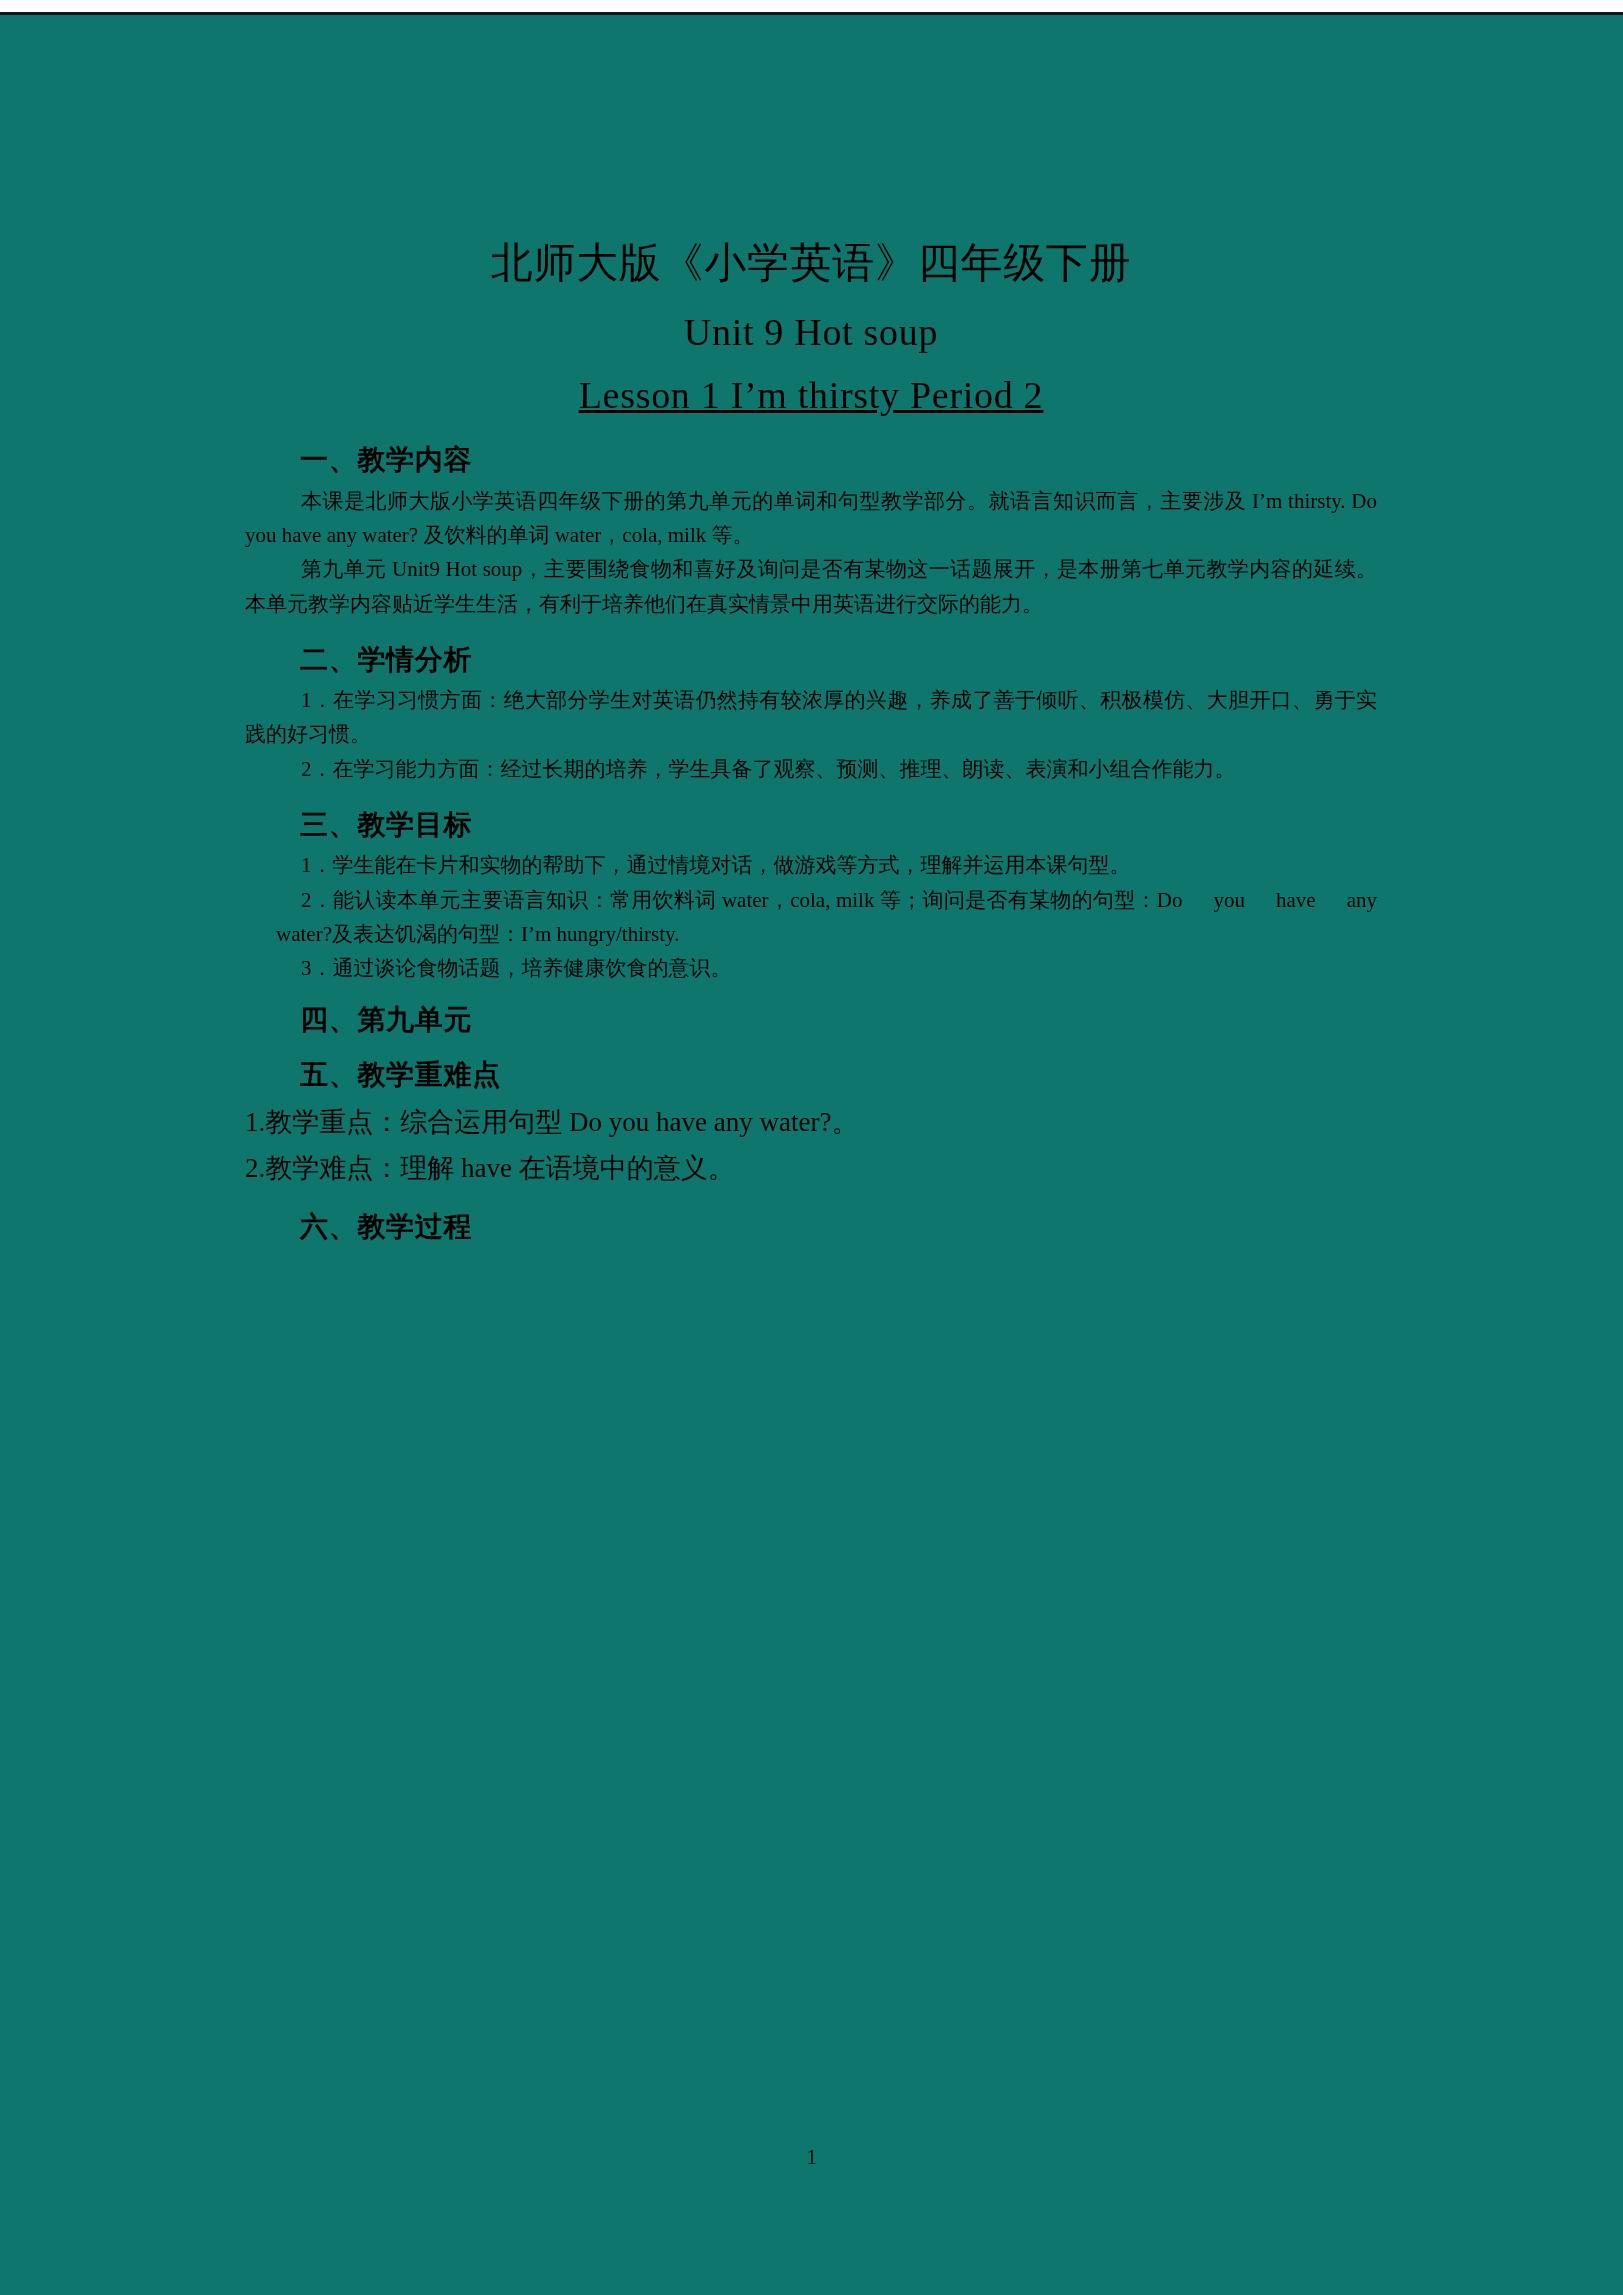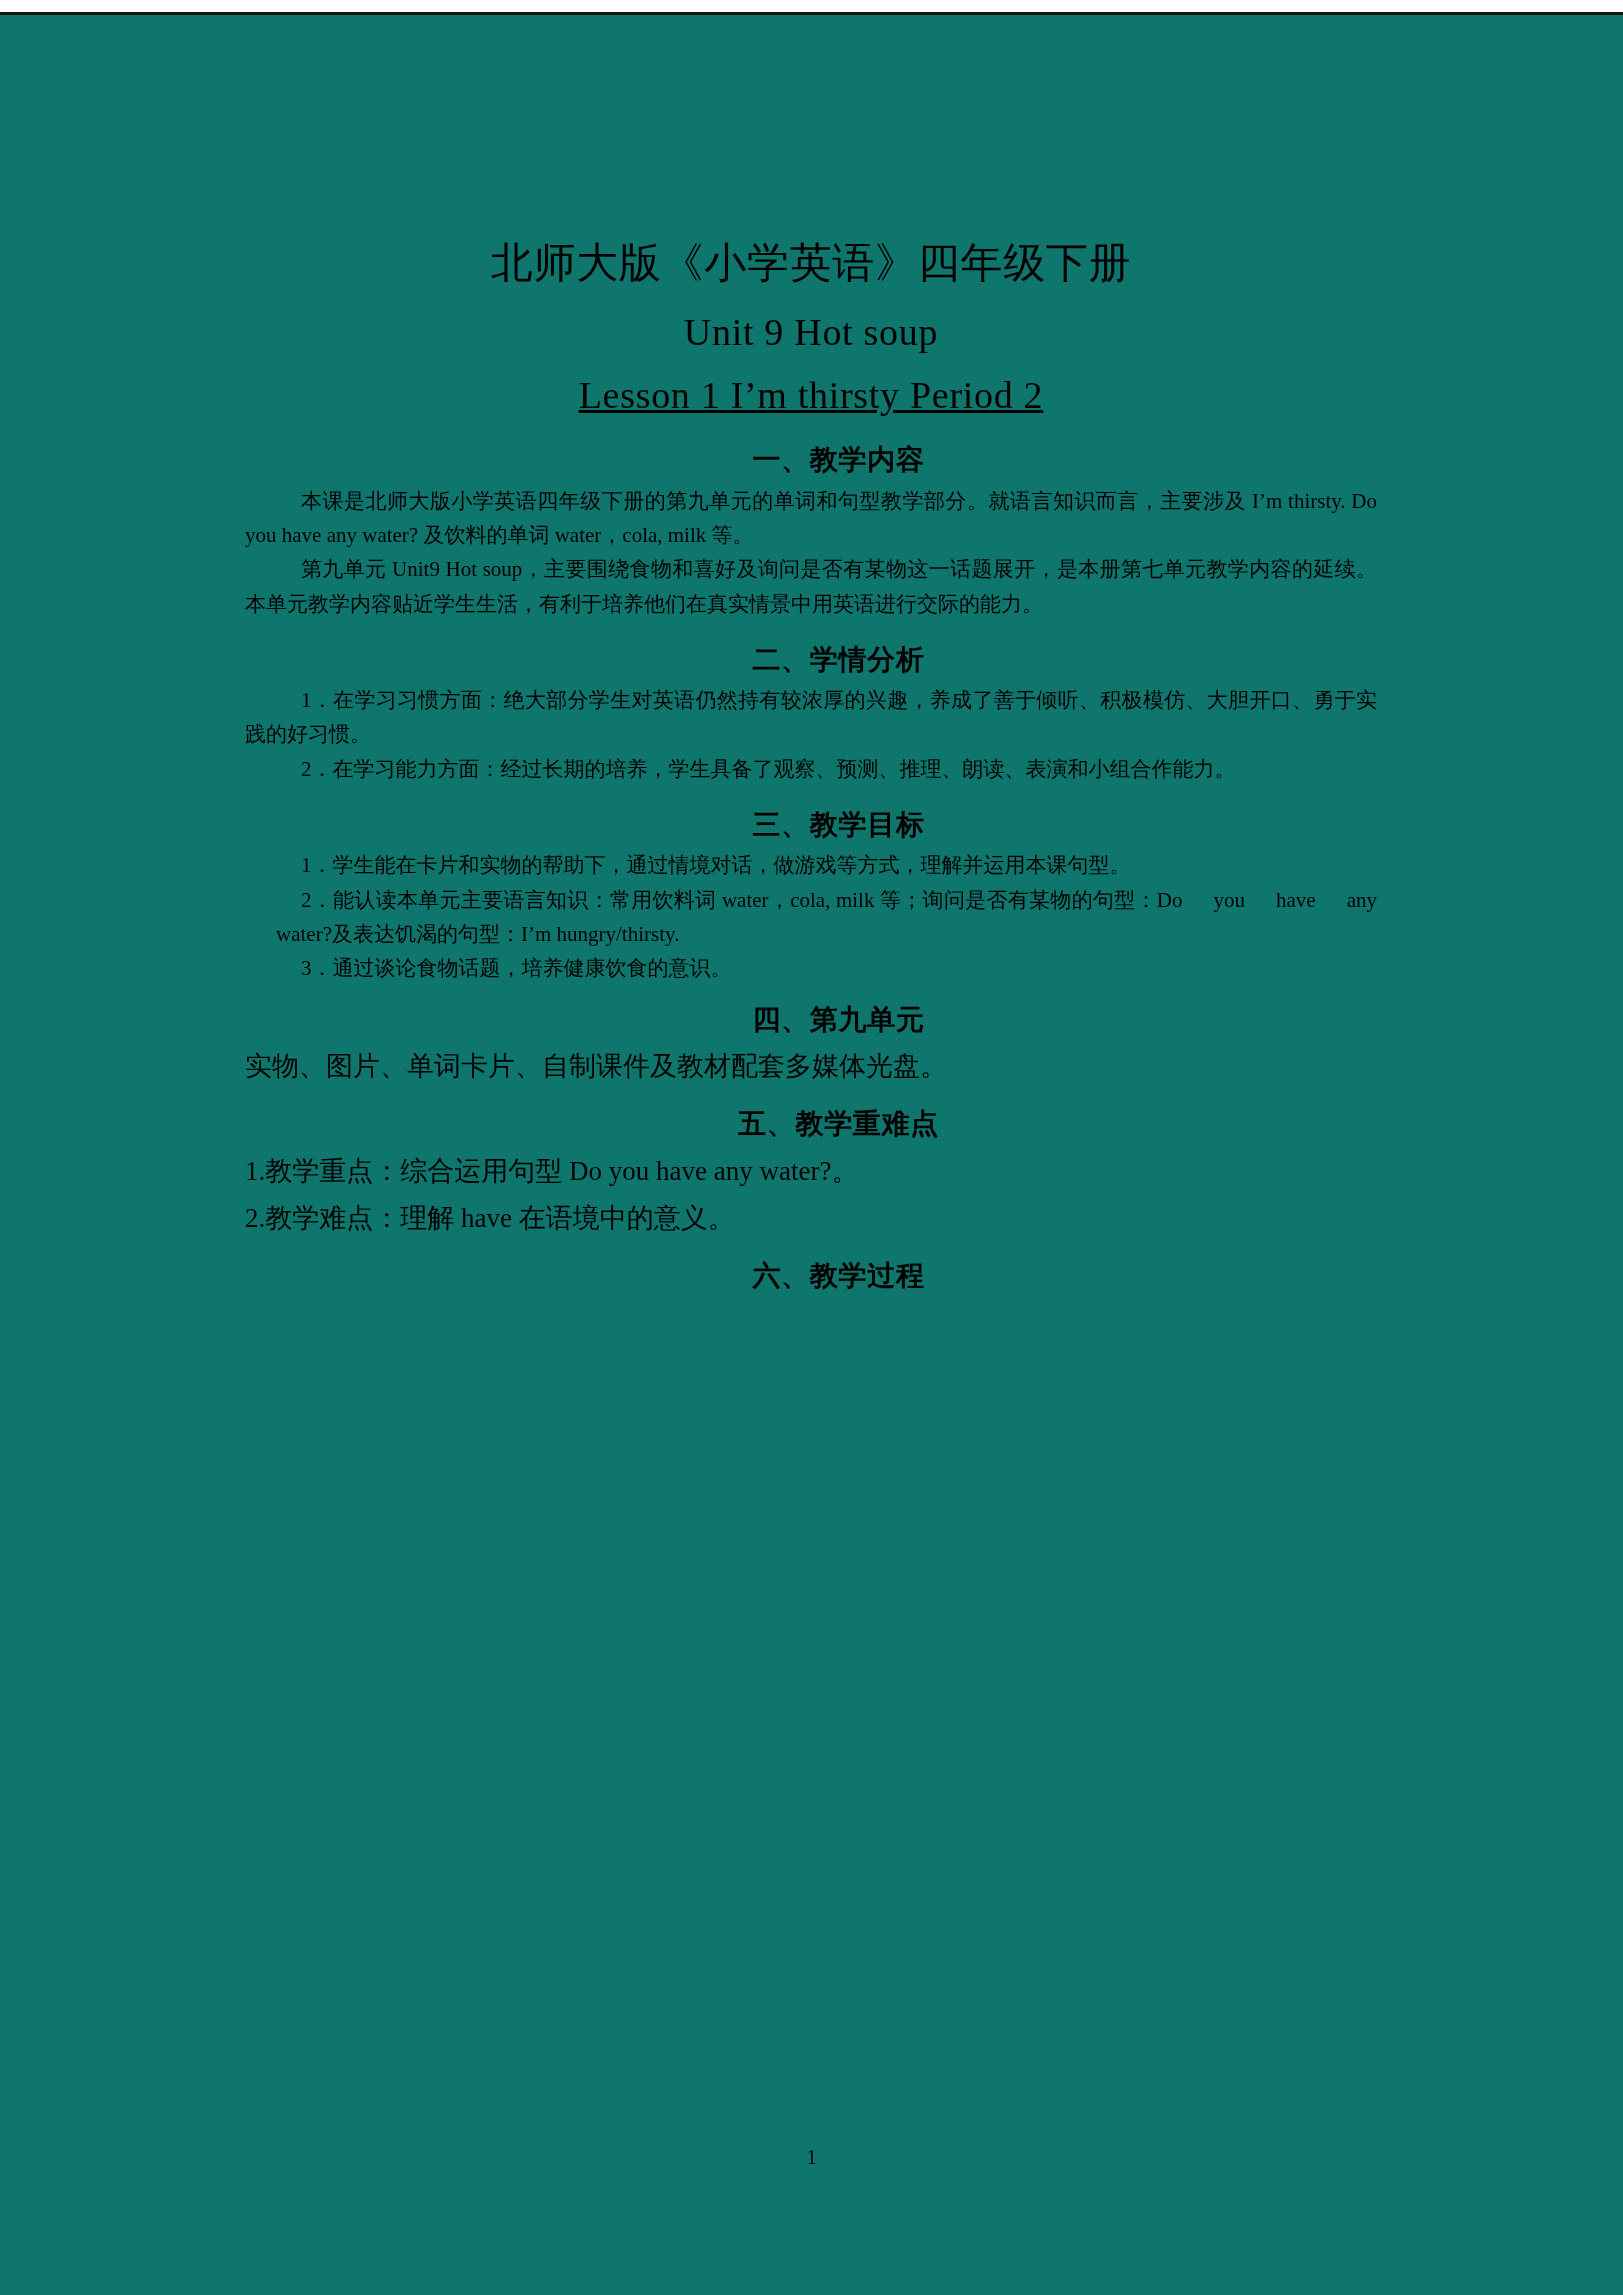--- a/index.html
+++ b/index.html
@@ -55,21 +55,20 @@
 
   
   .sec-heading {
     font-weight: bold;
     font-size: 28px;
     line-height: 1.5;
     text-indent: 55px;
     margin-top: 17.7px;
     margin-bottom: 2.7px;
     letter-spacing: 0.7px;
-    text-align: center;
   }
   .sec-heading.tight { margin-top: 13.6px; }
 
   p.body {
     font-size: 21px;
     line-height: 1.63;
     margin: 0;
     text-indent: 56px;
     text-align: justify;
     text-justify: inter-character;
@@ -111,21 +110,20 @@
     <div class="sec-heading">二、学情分析</div>
     <p class="body">1．在学习习惯方面：绝大部分学生对英语仍然持有较浓厚的兴趣，养成了善于倾听、积极模仿、大胆开口、勇于实践的好习惯。</p>
     <p class="body">2．在学习能力方面：经过长期的培养，学生具备了观察、预测、推理、朗读、表演和小组合作能力。</p>
 
     <div class="sec-heading">三、教学目标</div>
     <p class="body">1．学生能在卡片和实物的帮助下，通过情境对话，做游戏等方式，理解并运用本课句型。</p>
     <p class="body"><span>2．能认读本单元主要语言知识：常用饮料词 </span><span class="en">water，cola, milk</span><span> 等；询问是否有某物的句型：</span><span class="en">Do</span><span class="sp"></span><span class="en">you</span><span class="sp"></span><span class="en">have</span><span class="sp"></span><span class="en">any</span><span class="sp"></span><span class="en">water?</span><span>及表达饥渴的句型：</span><span class="en">I’m hungry/thirsty.</span></p>
     <p class="body">3．通过谈论食物话题，培养健康饮食的意识。</p>
 
     <div class="sec-heading tight">四、第九单元</div>
-    <p class="body flush">实物、图片、单词卡片、自制课件及教材配套多媒体光盘。</p>
 
     <div class="sec-heading tight">五、教学重难点</div>
     <p class="body flush"><span>1.教学重点：综合运用句型 </span><span class="en">Do you have any water?</span><span>。</span></p>
     <p class="body flush"><span>2.教学难点：理解 </span><span class="en">have</span><span> 在语境中的意义。</span></p>
 
     <div class="sec-heading tight">六、教学过程</div>
 
   </div>
 
   <div class="pagenum">1</div>

